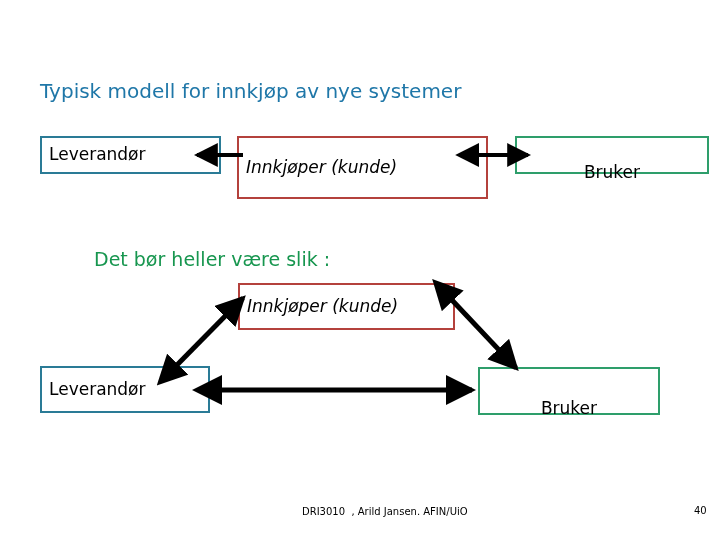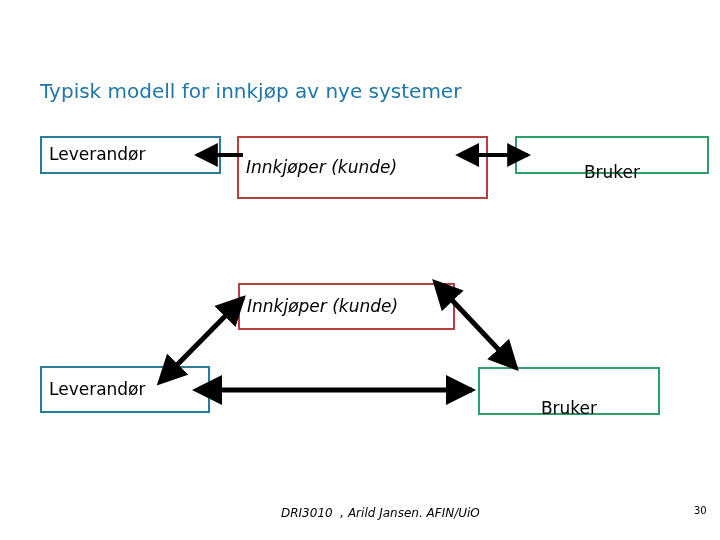--- a/index.html
+++ b/index.html
@@ -94,26 +94,25 @@
     position: absolute;
     left: 0; top: 0;
     width: 720px;
     height: 540px;
     pointer-events: none;
   }
 
   
   .footer-text {
     position: absolute;
-    left: 281px;
+    left: 302px;
     top: 506px;
-    font-size: 12px;
+    font-size: 10px;
     color: #000000;
     white-space: pre;
-    font-style: italic;
   }
   .footer-page {
     position: absolute;
     left: 694px;
     top: 505px;
     font-size: 10px;
     color: #000000;
     white-space: pre;
   }
 </style>
@@ -130,20 +129,21 @@
   </div>
 
   <div id="box-top-innkjoper" class="node border-red pad-left">
     <div class="node-label">Innkjøper (kunde)</div>
   </div>
 
   <div id="box-top-bruker" class="node border-green center-text">
     <div class="node-label">Bruker</div>
   </div>
 
+  <div class="subtitle-2">Det bør heller være slik :</div>
 
   <div id="box-bot-innkjoper" class="node border-red pad-left">
     <div class="node-label">Innkjøper (kunde)</div>
   </div>
 
   <div id="box-bot-leverandor" class="node border-blue pad-left">
     <div class="node-label">Leverandør</div>
   </div>
 
   <div id="box-bot-bruker" class="node border-green center-text">
@@ -171,15 +171,15 @@
     <line x1="476" y1="155" x2="528" y2="155" stroke="#000000" stroke-width="4" marker-start="url(#head-start)" marker-end="url(#head-end)"></line>
 
     <line x1="175" y1="367" x2="243" y2="298" stroke="#000000" stroke-width="5" marker-start="url(#head-start-b)" marker-end="url(#head-end-b)"></line>
 
     <line x1="450" y1="298" x2="516" y2="368" stroke="#000000" stroke-width="5" marker-start="url(#head-start-b)" marker-end="url(#head-end-b)"></line>
 
     <line x1="218" y1="390" x2="472" y2="390" stroke="#000000" stroke-width="5" marker-start="url(#head-start-b)" marker-end="url(#head-end-b)"></line>
   </svg>
 
   <div class="footer-text">DRI3010  , Arild Jansen. AFIN/UiO</div>
-  <div class="footer-page">30</div>
+  <div class="footer-page">40</div>
 
 </div>
 
 </body></html>

